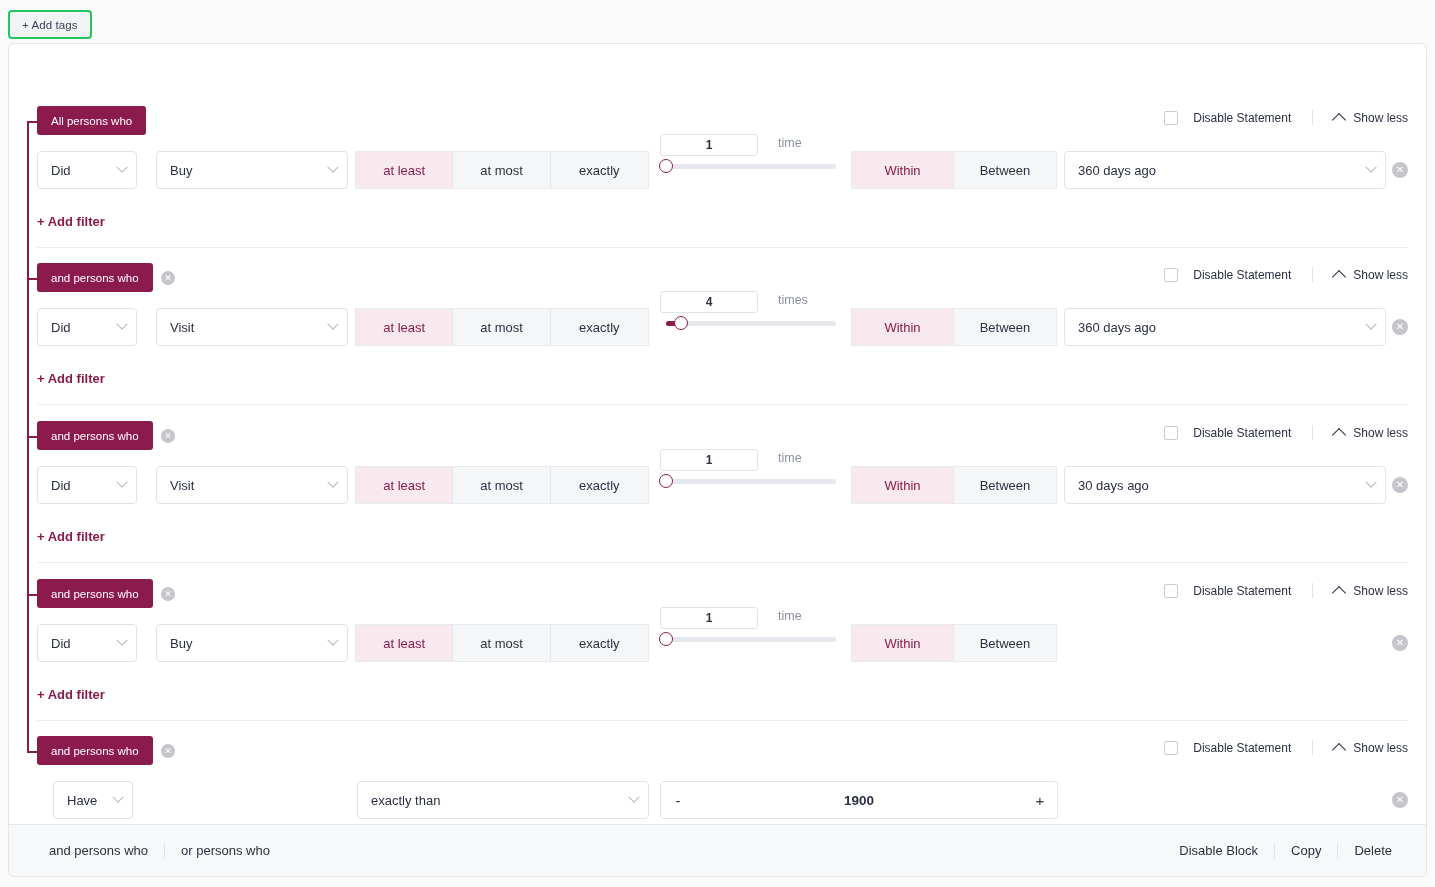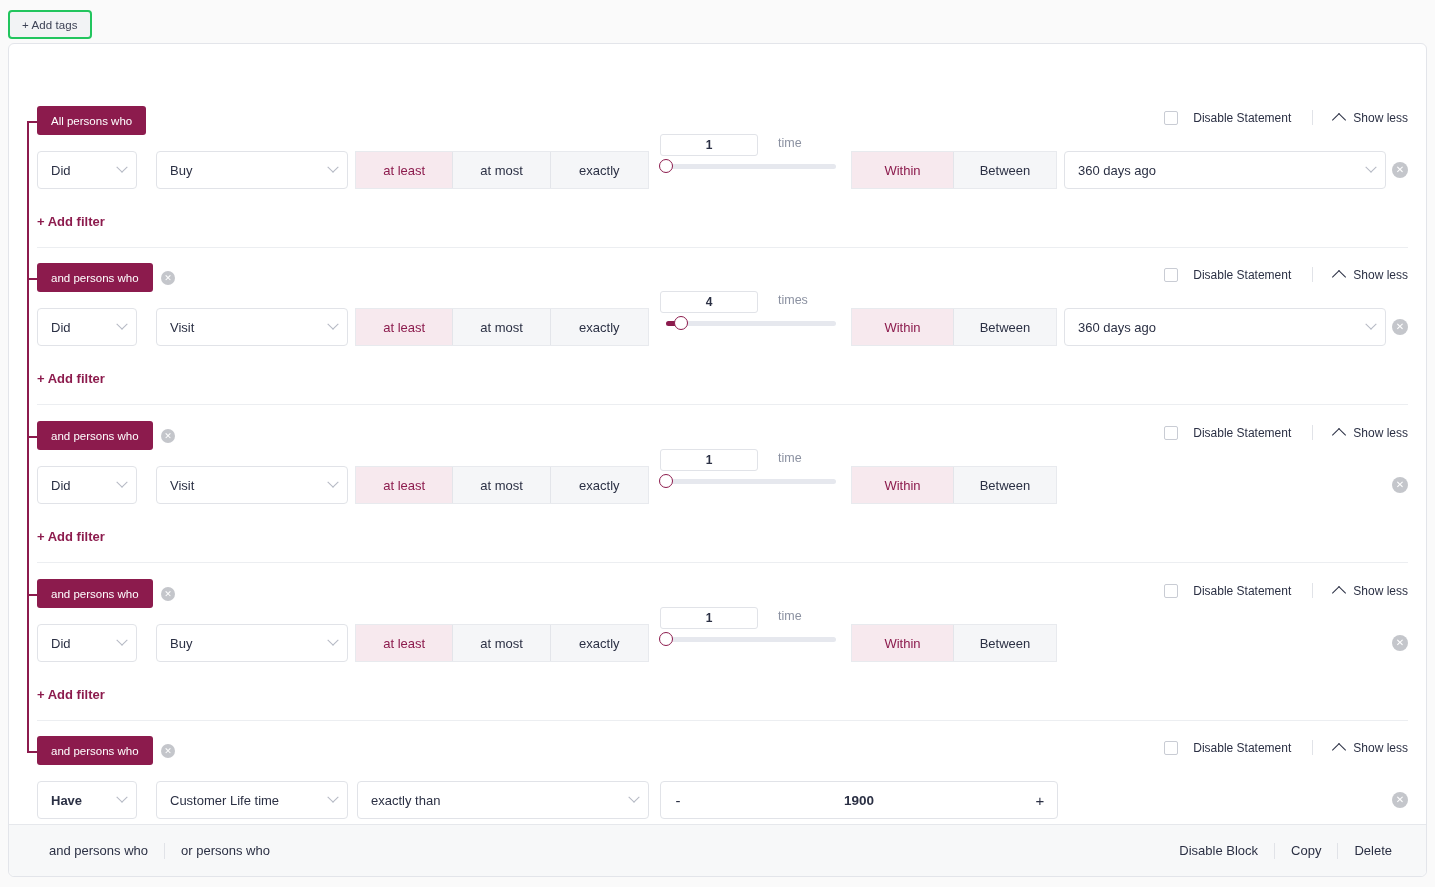--- a/index.html
+++ b/index.html
@@ -492,20 +492,24 @@
             <div class="unit">time</div>
             <div class="slider">
               <div class="fill" style="width: 0%;"></div>
               <div class="thumb" style="left: calc(0% - 7px);"></div>
             </div>
           </div>
           <div class="ctrl seg" style="left: 814px; width: 206px;">
             <div class="opt active" style="width: 103px;">Within</div>
             <div class="opt" style="width: 103px;">Between</div>
           </div>
+          <div class="ctrl select" style="left: 1027px; width: 322px;">
+            <span class="val">30 days ago</span>
+            <span class="chev-down"></span>
+          </div>
           <div class="clear-circle" style="top: 11px;">✕</div>
         </div><div class="addfilter" style="margin-top: 9px;">+ Add filter</div><div class="divider"></div></div>
       <div class="stmt" style="position: absolute; left: 0px; right: 0px; top: 535px;"><div class="stmt-head">
           <div class="tag">and persons who</div>
           <div class="tag-remove" style="left: 152px;">✕</div>
           <div class="stmt-right">
             <span class="chk"></span>
             <span class="disable-label">Disable Statement</span>
             <span class="vdiv"></span>
             <span class="showless">
@@ -547,26 +551,22 @@
           <div class="stmt-right">
             <span class="chk"></span>
             <span class="disable-label">Disable Statement</span>
             <span class="vdiv"></span>
             <span class="showless">
               <span class="chev-up"></span>
               <span>Show less</span>
             </span>
           </div>
         </div><div class="row" style="margin-top: 9px;">
-          <div class="ctrl select" style="left: 0px; width: 100px; font-weight: bold;">
+          <div class="ctrl select" style="left: 16px; width: 80px;">
             <span class="val">Have</span>
-            <span class="chev-down"></span>
-          </div>
-          <div class="ctrl select" style="left: 119px; width: 192px;">
-            <span class="val">Customer Life time</span>
             <span class="chev-down"></span>
           </div>
           <div class="ctrl select" style="left: 320px; width: 292px;">
             <span class="val">exactly than</span>
             <span class="chev-down"></span>
           </div>
           <div class="ctrl stepper" style="left: 623px; width: 398px;">
             <div class="minus">-</div>
             <div class="sval">1900</div>
             <div class="plus">+</div>

